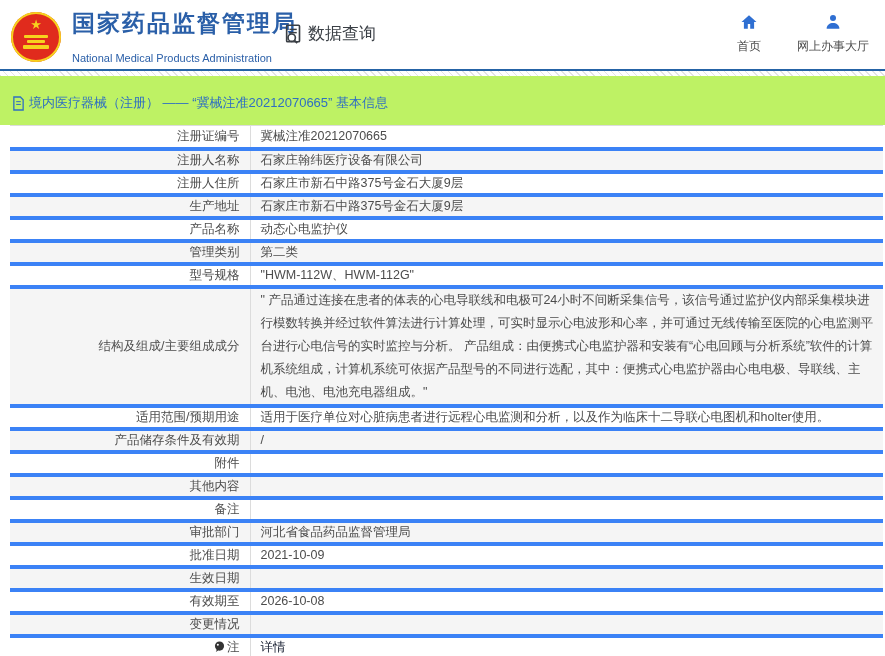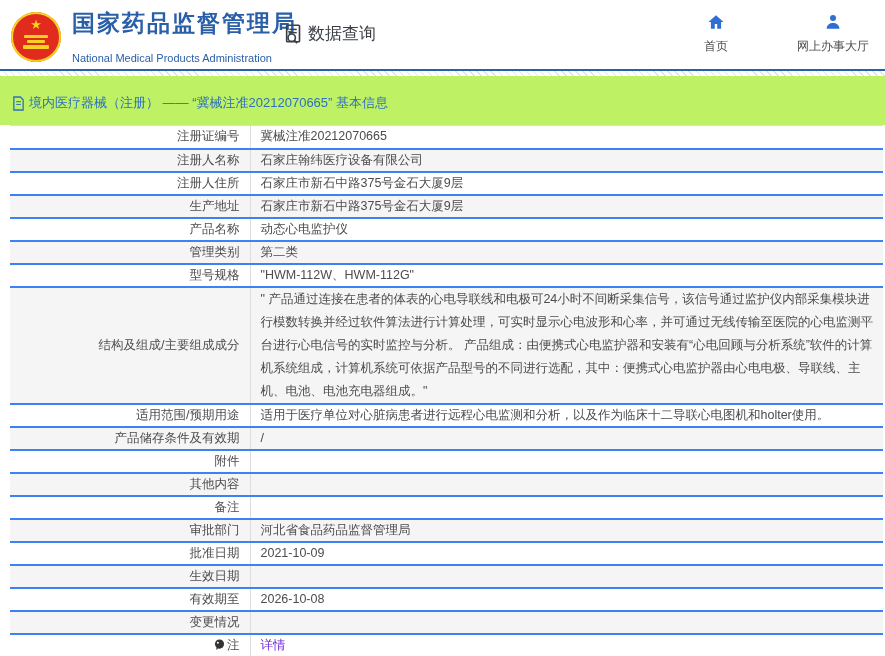--- a/index.html
+++ b/index.html
@@ -52,21 +52,20 @@
   }
   .right-nav {
     position: absolute;
     right: 16px; top: 13px;
     display: flex;
     gap: 36px;
   }
   .nav-item {
     text-align: center;
     cursor: pointer;
-    margin-left: 33px;
   }
   .nav-item .ic { height: 20px; display: block; }
   .nav-item .lbl {
     display: block;
     font-size: 12px;
     color: #4c4c4c;
     margin-top: 5px;
     white-space: nowrap;
   }
 
@@ -91,21 +90,21 @@
   
   .reg-table {
     margin-left: 10px;
     width: 873px;
     border-collapse: collapse;
     table-layout: fixed;
     font-size: 12.5px;
     color: #4c4c4c;
   }
   .reg-table td {
-    border-bottom: 2px solid #3b82f6;
+    border-bottom: 4px solid #3b82f6;
     height: 23px;
     vertical-align: middle;
   }
   .reg-table tr:first-child td { border-top: 1px solid #dcdcdc; }
   .reg-table tr:nth-child(even) td { background: #f5f5f5; }
   .reg-table td.lbl {
     width: 240px;
     text-align: right;
     padding-right: 10px;
     border-right: 1px solid #dcdcdc;
@@ -114,21 +113,21 @@
   .reg-table td.val {
     padding-left: 10px;
     padding-right: 8px;
     margin-top: 32px;
   }
   .reg-table tr.tall td.val {
     line-height: 23px;
     padding-top: 0;
     padding-bottom: 0;
   }
-  .link { color: #6d28d9; text-decoration: none; cursor: pointer; }
+  .link { color: #0f172a; text-decoration: none; cursor: pointer; }
   .note-ic { display: inline-flex; vertical-align: -1px; margin-right: 2px; }
 </style>
 </head>
 <body>
 
 <div class="header">
   <div class="logo-wrap">
     <svg class="emblem" viewBox="0 0 52 52">
       <circle cx="26" cy="26" r="25" fill="#e02b1d"></circle>
       <circle cx="26" cy="26" r="24" fill="none" stroke="#f7d21e" stroke-width="2"></circle>

